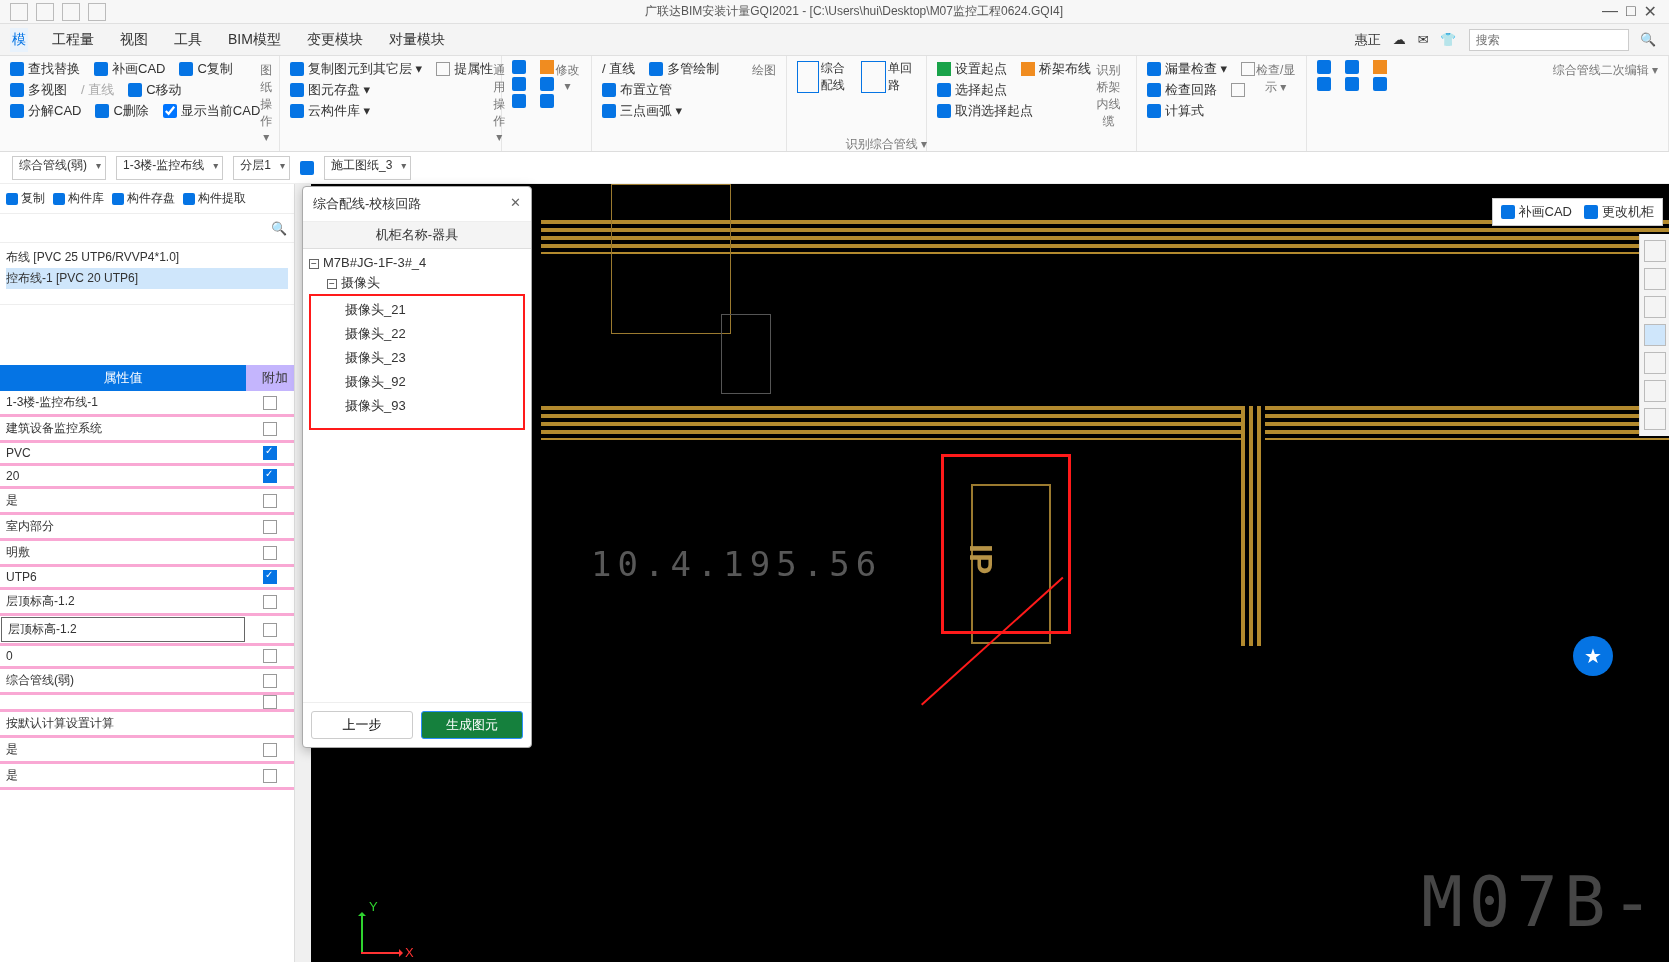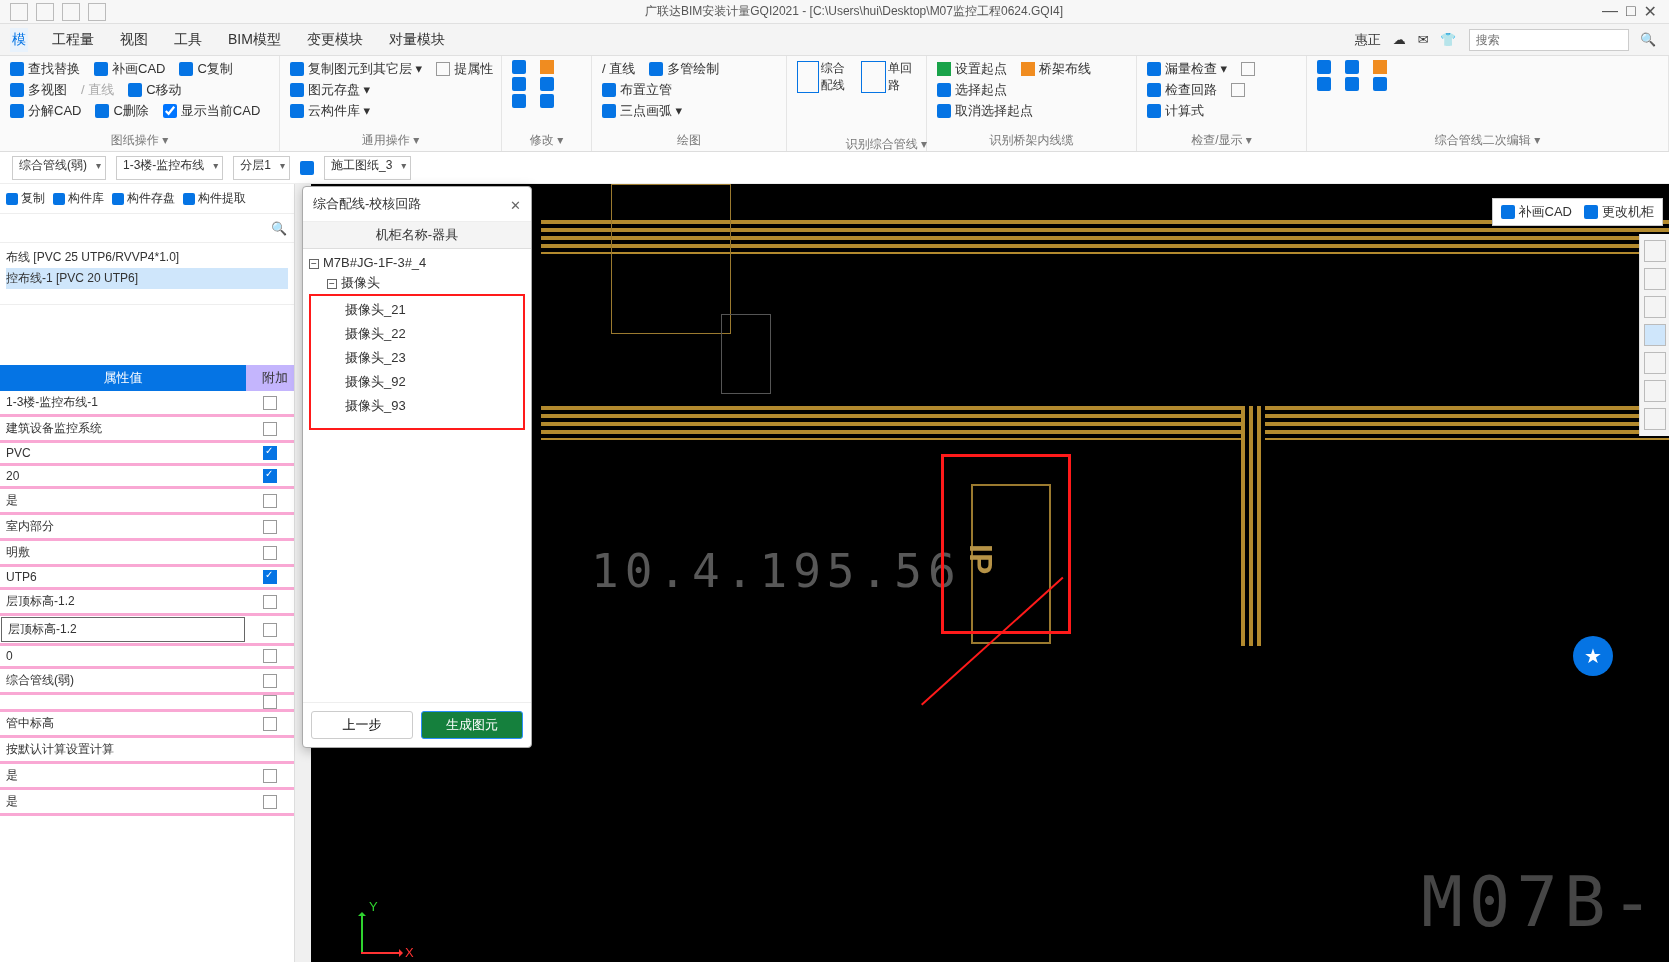--- a/index.html
+++ b/index.html
@@ -8,21 +8,21 @@
   .titlebar .qat { display:flex; gap:8px; padding-left:10px;}
   .titlebar .qat span{ width:18px;height:18px;border:1px solid #bbb; display:inline-block;}
   .titlebar .title { flex:1; text-align:center; color:#555; font-size:12px;}
   .titlebar .wbtn{ display:flex; gap:8px; padding-right:12px;} .titlebar .wbtn span{font-size:16px;color:#555;}
   .menubar { height:32px; display:flex; align-items:center; gap:22px; padding-left:10px; background:#f4f4f4; border-bottom:1px solid #e0e0e0;}
   .menubar .mtab { font-size:14px; color:#333; padding:3px 2px; }
   .menubar .mtab.active{ color:#0574e4; background:#e8f2fc;}
   .menubar .right { margin-left:auto; display:flex; gap:12px; align-items:center; padding-right:12px;}
   .menubar .right input { width:160px; height:22px; border:1px solid #ccc; padding:0 6px; font-size:12px;}
   .ribbon { height:96px; background:#fafafa; border-bottom:1px solid #ddd; display:flex;}
-  .rgroup { border-right:1px solid #e5e5e5; padding:4px 10px 2px 10px; display:flex; flex-direction:column; justify-content:space-between;}
+  .rgroup { border-right:1px solid #e5e5e5; padding:4px 10px 2px 10px; display:flex; flex-direction:row; justify-content:space-between;}
   .rrows { display:flex; flex-direction:column; gap:3px;}
   .rrow { display:flex; gap:14px;}
   .rbtn { display:flex; align-items:center; gap:4px; font-size:13px; color:#333; white-space:nowrap;}
   .rbtn .ic{ width:14px;height:14px; display:inline-block;}
   .ic-blue{ background:#0574e4; border-radius:2px;}
   .ic-gray{ border:1px solid #999;}
   .ic-green{ background:#19a34a;}
   .ic-orange{ background:#f08c20;}
   .rbtn input[type=checkbox]{width:14px;height:14px;}
   .rlabel{ text-align:center; font-size:12px; color:#777; padding-top:2px;}
@@ -57,39 +57,39 @@
 
   .canvaszone{ flex:1; position:relative; background:#000; overflow:hidden;}
   .axes{ position:absolute; left:50px; bottom:8px;}
   .ax-y{position:absolute;width:2px;height:40px;background:#2fd22f;left:0;bottom:0;}
   .ax-x{position:absolute;height:2px;width:40px;background:#f33;left:0;bottom:0;}
   .ax-y::after{content:"";position:absolute;top:-6px;left:-3px;border:4px solid transparent;border-bottom-color:#2fd22f;}
   .ax-x::after{content:"";position:absolute;right:-6px;top:-3px;border:4px solid transparent;border-left-color:#f33;}
   .ax-ly{position:absolute;left:8px;bottom:40px;color:#2fd22f;font-size:13px;}
   .ax-lx{position:absolute;left:44px;bottom:-6px;color:#f33;font-size:13px;}
   .cadtext{ position:absolute; color:#585858; font-family:monospace; letter-spacing:6px;}
-  .cadtext.big{ font-size:46px;text-align:center;}
+  .cadtext.big{ font-size:34px;text-align:center;}
   .cadtext.huge{ font-size:69px; color:#464646;}
   .ipbox{ position:absolute; border:2px solid #9b7a2f; }
   .iptext{ position:absolute; color:#b69347; font-size:32px; font-weight:bold; transform:rotate(90deg); transform-origin:left top;}
   .wires{ position:absolute; left:230px; top:36px; right:0; height:560px;}
   .wireA{position:absolute; left:0; right:0; top:0; height:34px; background:repeating-linear-gradient(#b38a2e 0 4px, #000 4px 8px);}
   .wireB{position:absolute; left:0; right:0; top:186px; height:34px; background:repeating-linear-gradient(#b38a2e 0 4px, #000 4px 8px);}
   .redbox{ position:absolute; border:3px solid #ff1a1a;}
   .outline{ position:absolute; border:1px solid #9b7a2f;}
 
   .overlayR { position:absolute; right:6px; top:14px; background:#fff; border:1px solid #ccc; padding:4px 8px; display:flex; gap:12px;}
   .overlayR span{ display:flex; align-items:center; gap:4px; font-size:13px;}
 
   .sidetb{ position:absolute; right:0; top:50px; width:30px; background:#f4f4f4; border-left:1px solid #ddd; display:flex; flex-direction:column; gap:6px; padding:6px 4px;}
   .sidetb span{ width:22px;height:22px;border:1px solid #bbb; display:block;}
   .star{ position:absolute; right:56px; bottom:286px; width:40px;height:40px;border-radius:50%;background:#0574e4;display:flex;align-items:center;justify-content:center;color:#fff;font-size:20px;}
 
   .popup{ position:absolute; left:302px; top:186px; width:230px; height:562px; background:#fff; border:1px solid #aaa; border-radius:4px; box-shadow:0 3px 12px rgba(0,0,0,.25); display:flex; flex-direction:column;}
-  .popup .phdr{ padding:8px 10px; display:flex; justify-content:space-between; align-items:flex-end; border-bottom:1px solid #eee;}
+  .popup .phdr{ padding:8px 10px; display:flex; justify-content:space-between; align-items:flex-start; border-bottom:1px solid #eee;}
   .popup .phdr .x{ cursor:pointer; color:#666;}
   .popup .colhdr{ text-align:center; background:#f4f4f4; border-bottom:1px solid #ddd; padding:4px 0; font-size:13px;}
   .popup .ptree{ flex:1; padding:4px 6px; font-size:13px; overflow:auto;}
   .popup .ptree .row{ padding:2px 0;}
   .popup .ptree .box{ display:inline-block;width:10px;height:10px;border:1px solid #666;text-align:center;line-height:8px;font-size:10px;margin-right:4px;}
   .popup .pfoot{ display:flex; gap:8px; padding:8px; border-top:1px solid #eee;}
   .popup .pfoot button{ flex:1; height:28px; border:1px solid #ccc; background:#fff; border-radius:3px; font-size:13px;}
   .popup .pfoot button.primary{ background:#15803d; color:#fff; border-color:#2a8efc;}
   .popup .ptree .redwrap{ border:2px solid #ff1a1a; padding:2px 0 10px 0;}
   .popup .ptree .redwrap .row{ padding:3px 0 3px 34px;}
@@ -480,26 +480,20 @@
               <span class="chk"></span>
             </div>
           </div>
           <div class="pgrow">
             <div class="c1"></div>
             <div class="c2">
               <span class="chk"></span>
             </div>
           </div>
           <div class="pgrow">
-            <div class="c1">管中标高</div>
-            <div class="c2">
-              <span class="chk"></span>
-            </div>
-          </div>
-          <div class="pgrow">
             <div class="c1">按默认计算设置计算</div>
             <div class="c2"></div>
           </div>
           <div class="pgrow">
             <div class="c1">是</div>
             <div class="c2">
               <span class="chk"></span>
             </div>
           </div>
           <div class="pgrow">

